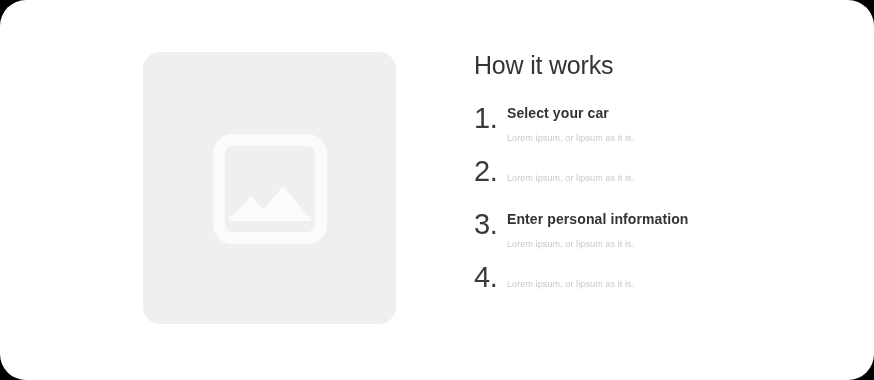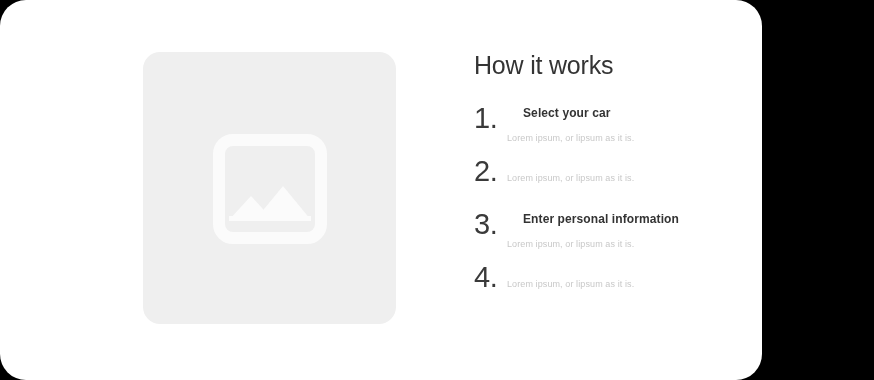--- a/index.html
+++ b/index.html
@@ -9,21 +9,21 @@
   }
   body {
     width: 874px;
     height: 380px;
     overflow: hidden;
     font-family: "Liberation Sans", sans-serif;
   }
 
   #page {
     position: relative;
-    width: 762px;
+    width: 874px;
     height: 380px;
     background: #ffffff;
     border-radius: 26px;
     overflow: hidden;
     box-sizing: border-box;
   }
 
   
   #media-card {
     position: absolute;
@@ -92,27 +92,26 @@
     color: #3a3a3a;
     line-height: 30px;
     letter-spacing: -0.5px;
   }
 
   .step-text {
     padding-top: 5px;
   }
 
   .step-title {
-    font-size: 12px;
+    font-size: 14px;
     font-weight: 700;
     color: #333333;
     line-height: 13px;
     letter-spacing: 0.1px;
     white-space: nowrap;
-    margin-left: 16px;
   }
 
   .step-desc {
     margin-top: 12px;
     font-size: 9px;
     font-weight: 400;
     color: #c8c8c8;
     line-height: 12px;
     letter-spacing: 0.1px;
     white-space: nowrap;

